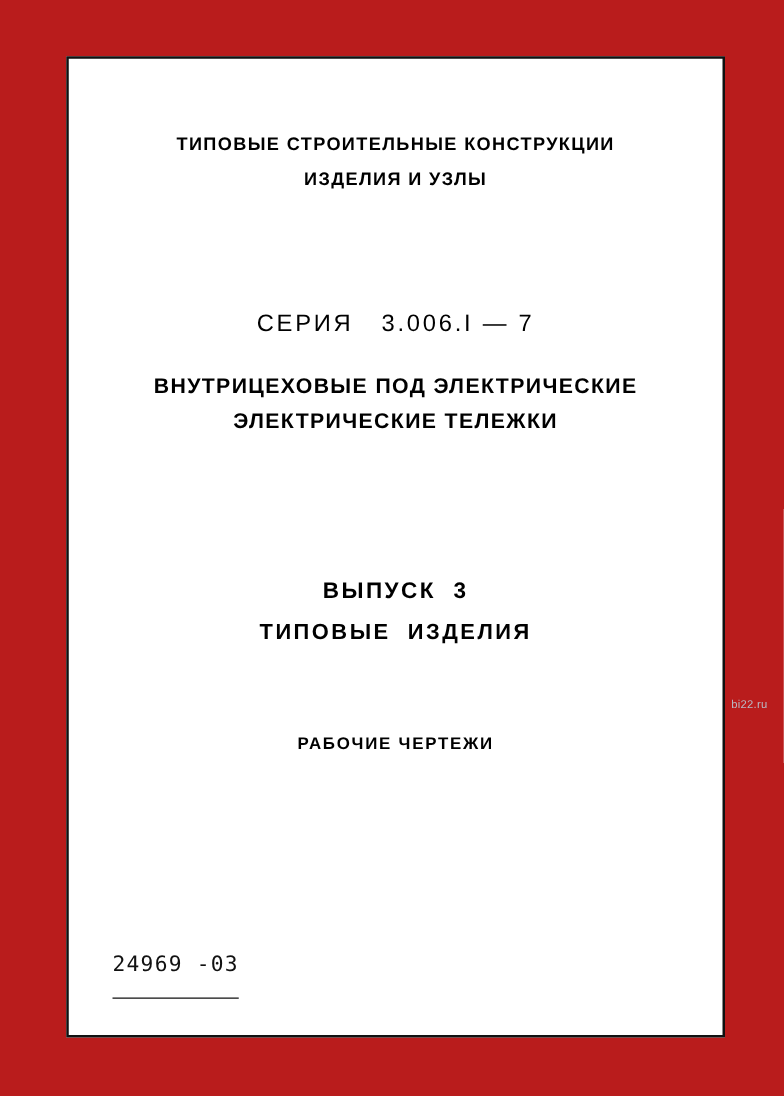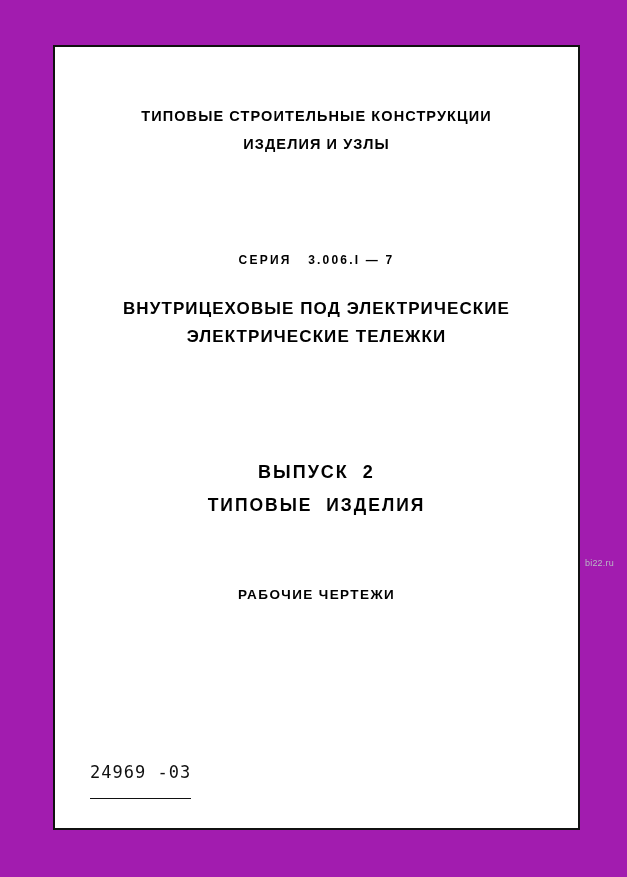--- a/index.html
+++ b/index.html
@@ -13,21 +13,21 @@
     position: relative;
     font-family: "Liberation Sans", sans-serif;
     color: #000000;
     overflow: hidden;
   }
   .page {
     position: absolute;
     left: 0; top: 0;
     width: 627px;
     height: 877px;
-    background: #a21caf;
+    background: #b91c1c;
   }
   .frame {
     position: absolute;
     left: 53px;
     top: 45px;
     width: 527px;
     height: 785px;
     border: 2px solid #111111;
     box-sizing: border-box;
     background: #ffffff;
@@ -57,22 +57,22 @@
   .header-block .line {
     font-size: 14.5px;
     font-weight: bold;
     letter-spacing: 1.1px;
     line-height: 28px;
   }
 
   
   .series-block { top: 198px; }
   .series-block .line.series {
-    font-size: 12px;
-    font-weight: bold;
+    font-size: 19px;
+    font-weight: normal;
     letter-spacing: 2.2px;
     line-height: 30px;
   }
 
   .title-block { top: 248px; }
   .title-block .line {
     font-size: 17px;
     font-weight: bold;
     letter-spacing: 1.1px;
     line-height: 28px;
@@ -143,21 +143,21 @@
       <div class="block series-block">
         <span class="line series">СЕРИЯ   3.006.I — 7</span>
       </div>
 
       <div class="block title-block">
         <span class="line">ВНУТРИЦЕХОВЫЕ ПОД ЭЛЕКТРИЧЕСКИЕ</span>
         <span class="line">ЭЛЕКТРИЧЕСКИЕ ТЕЛЕЖКИ</span>
       </div>
 
       <div class="block issue-block">
-        <span class="line issue">ВЫПУСК  2</span>
+        <span class="line issue">ВЫПУСК  3</span>
         <span class="line issue-sub">ТИПОВЫЕ  ИЗДЕЛИЯ</span>
       </div>
 
       <div class="block drawings-block">
         <span class="line">РАБОЧИЕ ЧЕРТЕЖИ</span>
       </div>
 
       <div class="stamp">24969 -03</div>
 
     </div>

